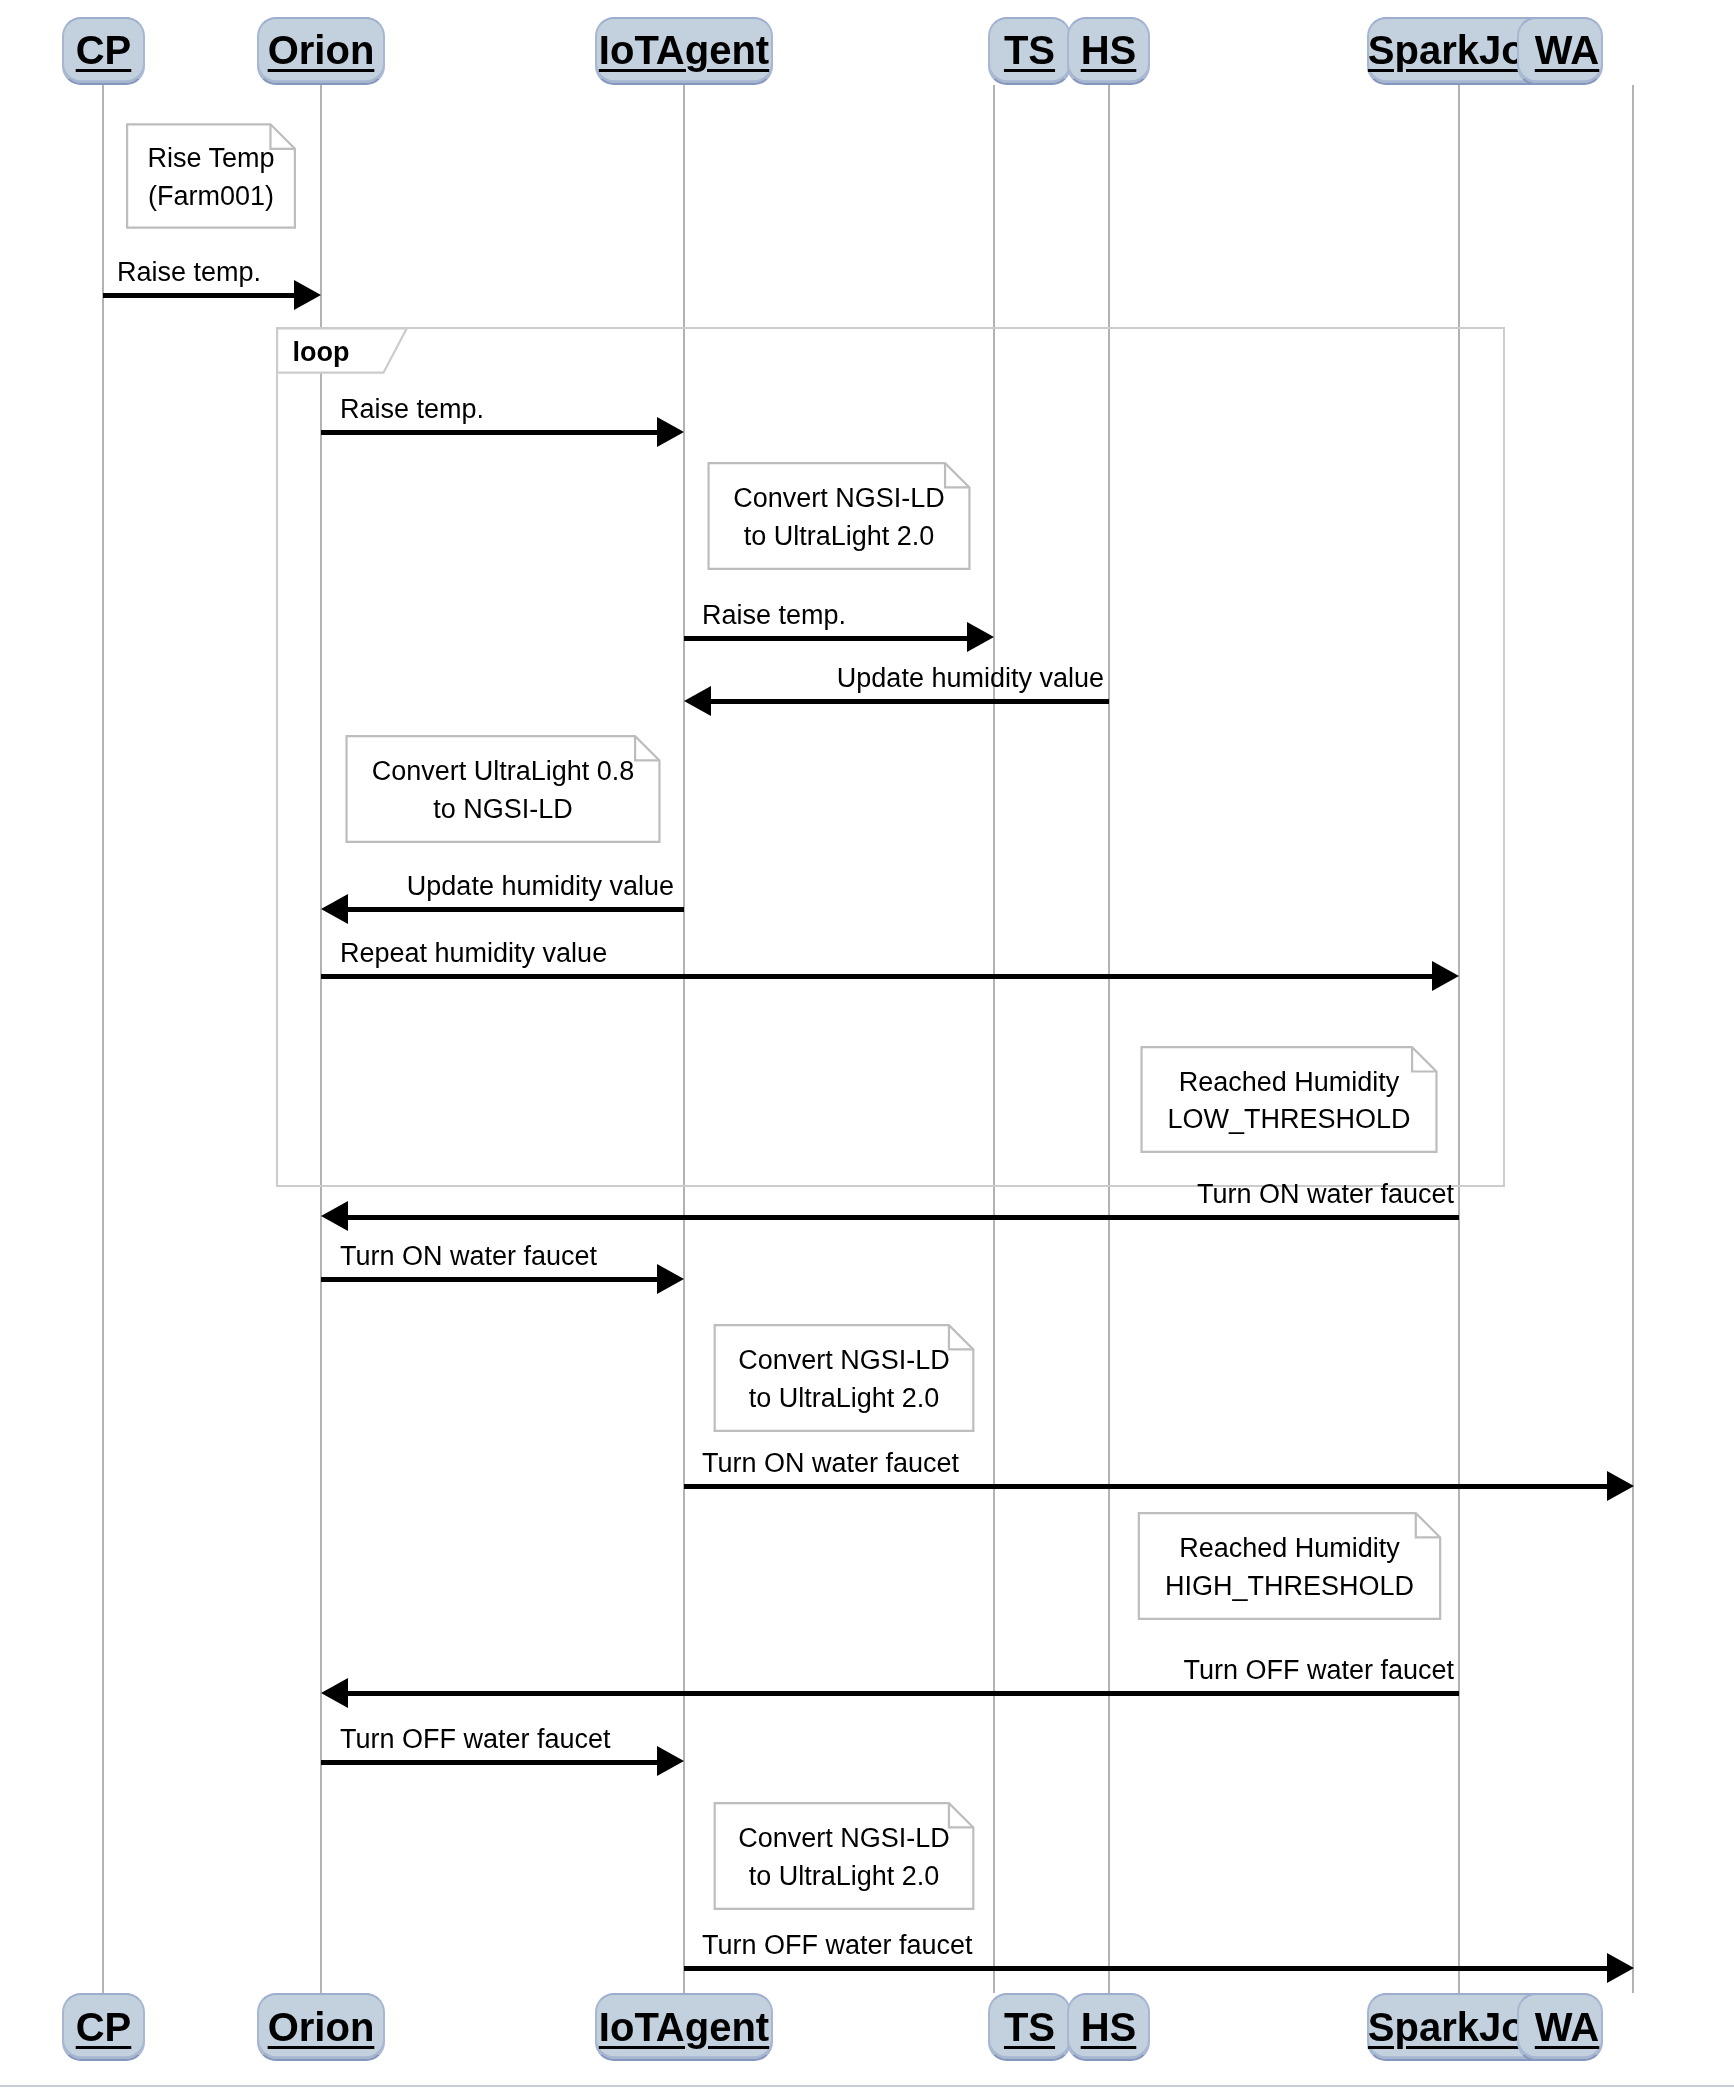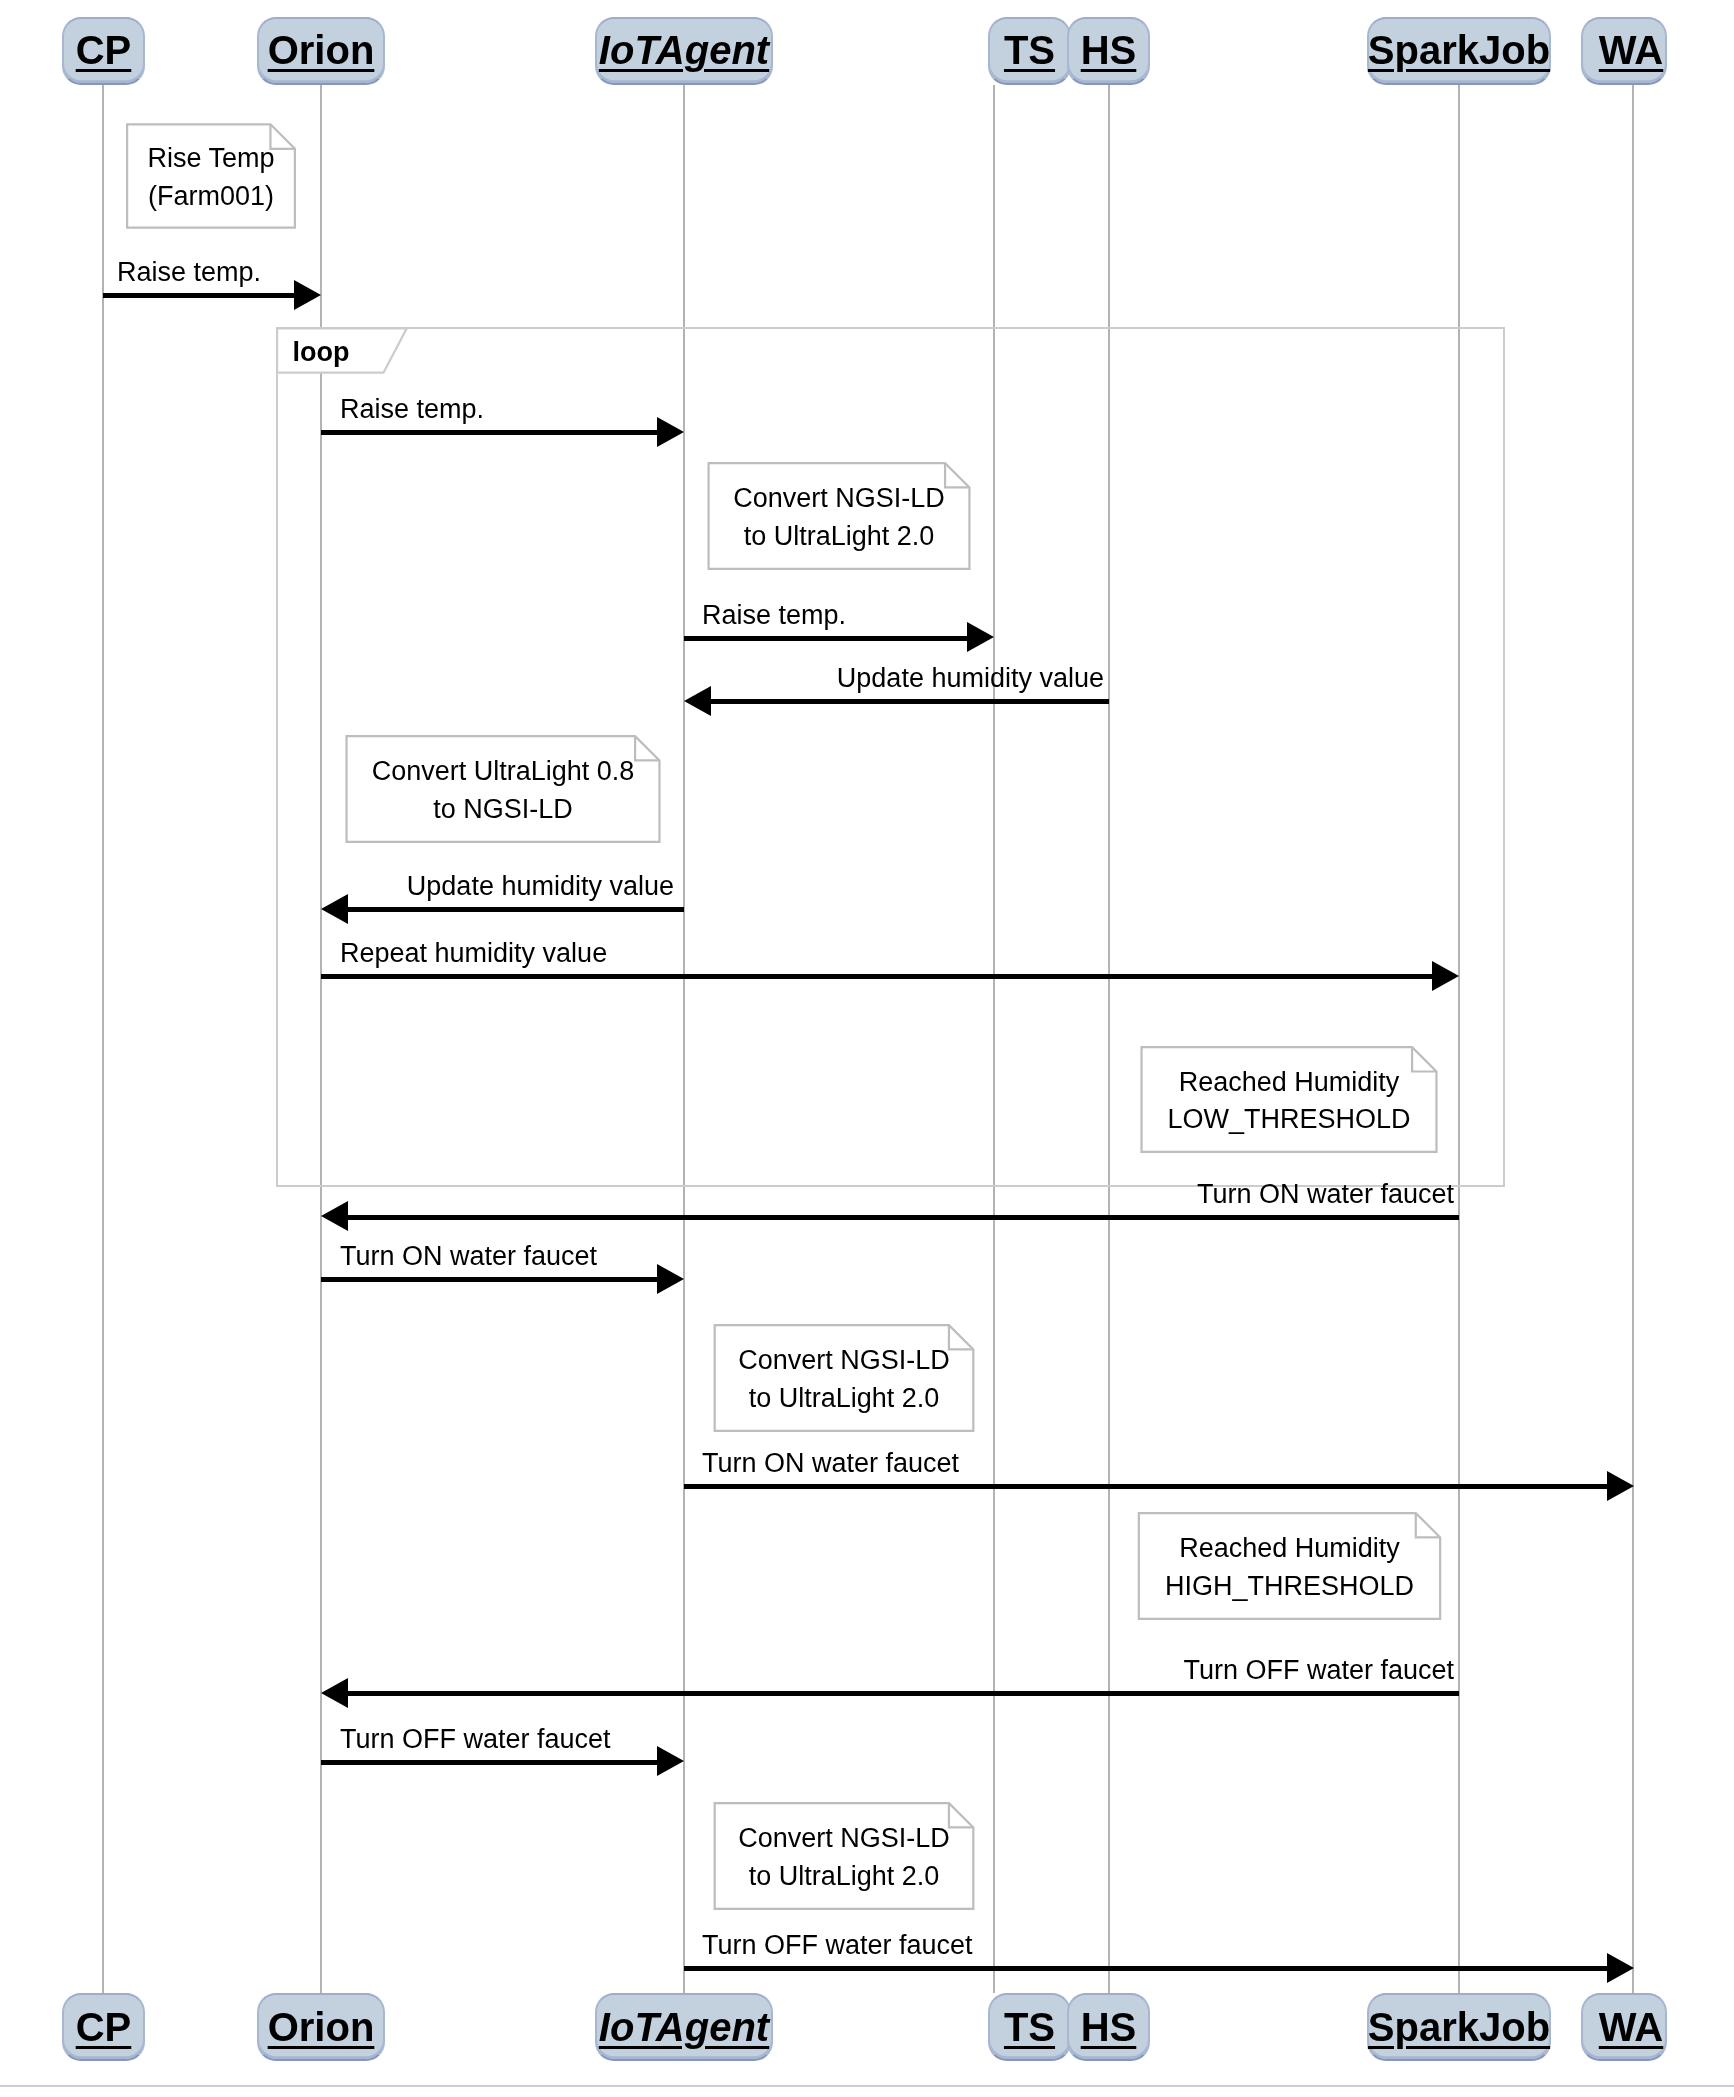--- a/index.html
+++ b/index.html
@@ -24,25 +24,25 @@
     font-size:40px;font-weight:bold;
     text-decoration:underline;
     text-decoration-thickness:2.8px;
     text-underline-offset:5px;
     box-shadow:inset 0 -2.8px 0 rgba(132,150,190,0.45);
   }
   .row-top .actor{top:16.7px;}
   .row-bottom .actor{top:1993px;}
   .pos-cp{left:62px;width:83px;}
   .pos-orion{left:257px;width:128px;}
-  .pos-iotagent{left:595px;width:178px;font-style:italic;}
+  .pos-iotagent{left:595px;width:178px;}
   .pos-ts{left:988px;width:83px;border-radius:19px;}
   .pos-hs{left:1067px;width:83px;}
   .pos-sparkjob{left:1367px;width:184px;}
-  .pos-wa{left:1581px;width:86px;padding-left:14px;}
+  .pos-wa{left:1517px;width:86px;padding-left:14px;}
 
   
   .lifeline{position:absolute;top:85px;height:1908px;width:2.2px;background:#b3b3b3;}
   .ll-cp{left:102px;}
   .ll-orion{left:320px;}
   .ll-iotagent{left:683px;}
   .ll-ts{left:993px;}
   .ll-hs{left:1108px;}
   .ll-sparkjob{left:1458px;}
   .ll-wa{left:1632px;}

